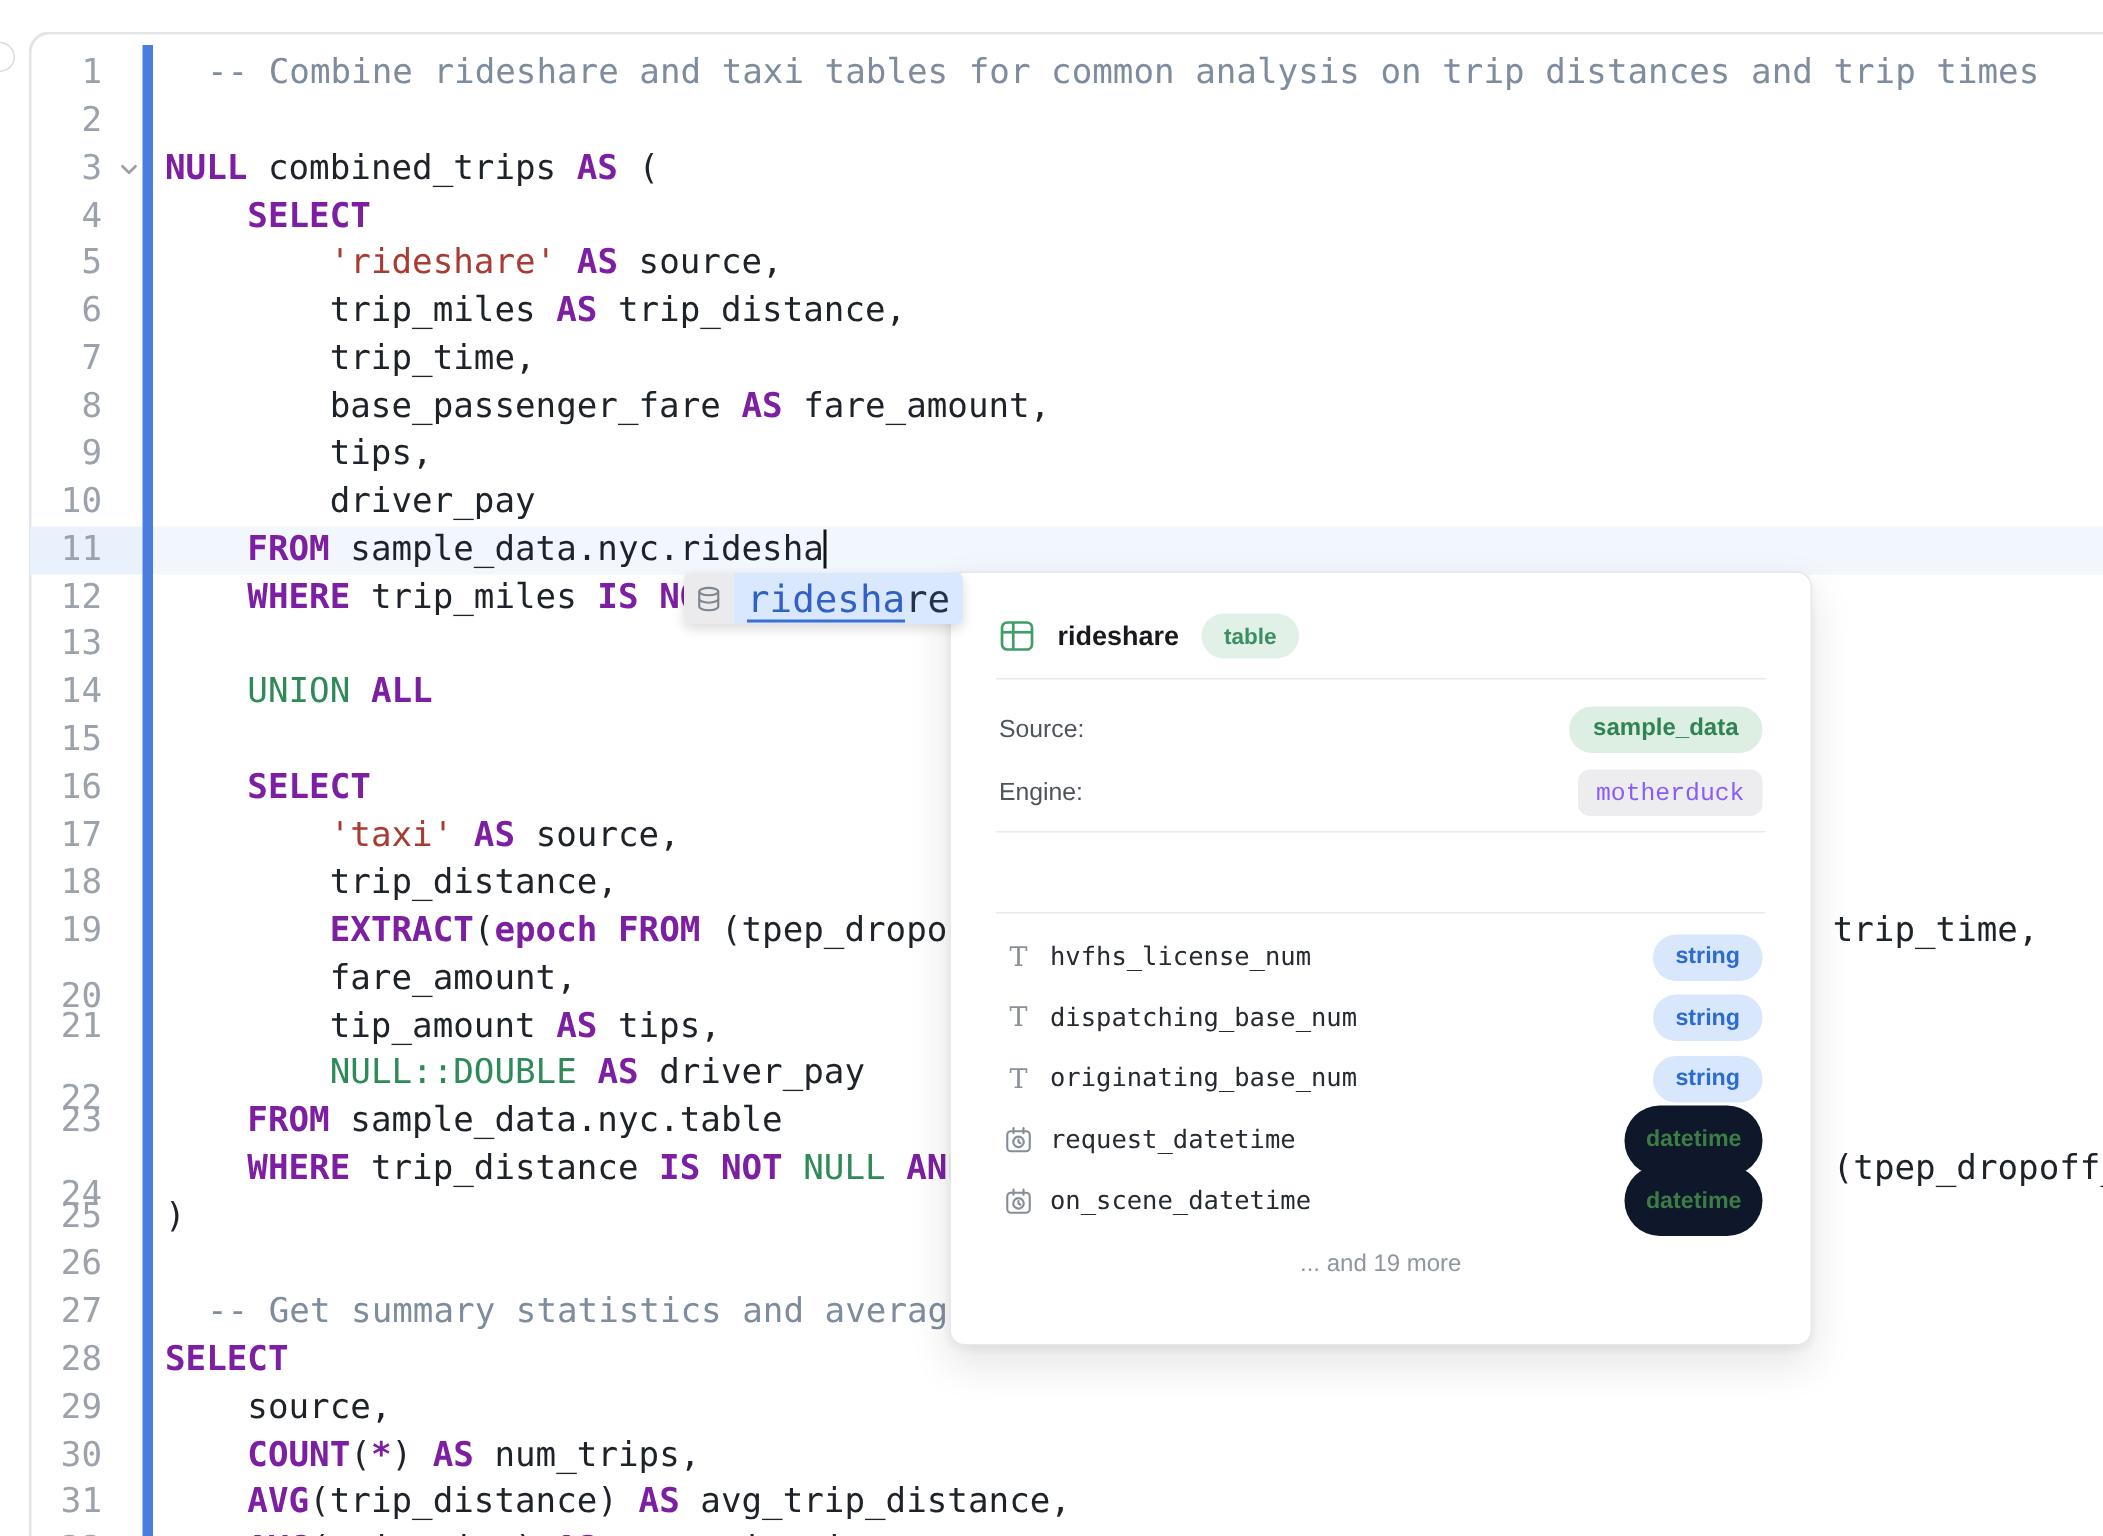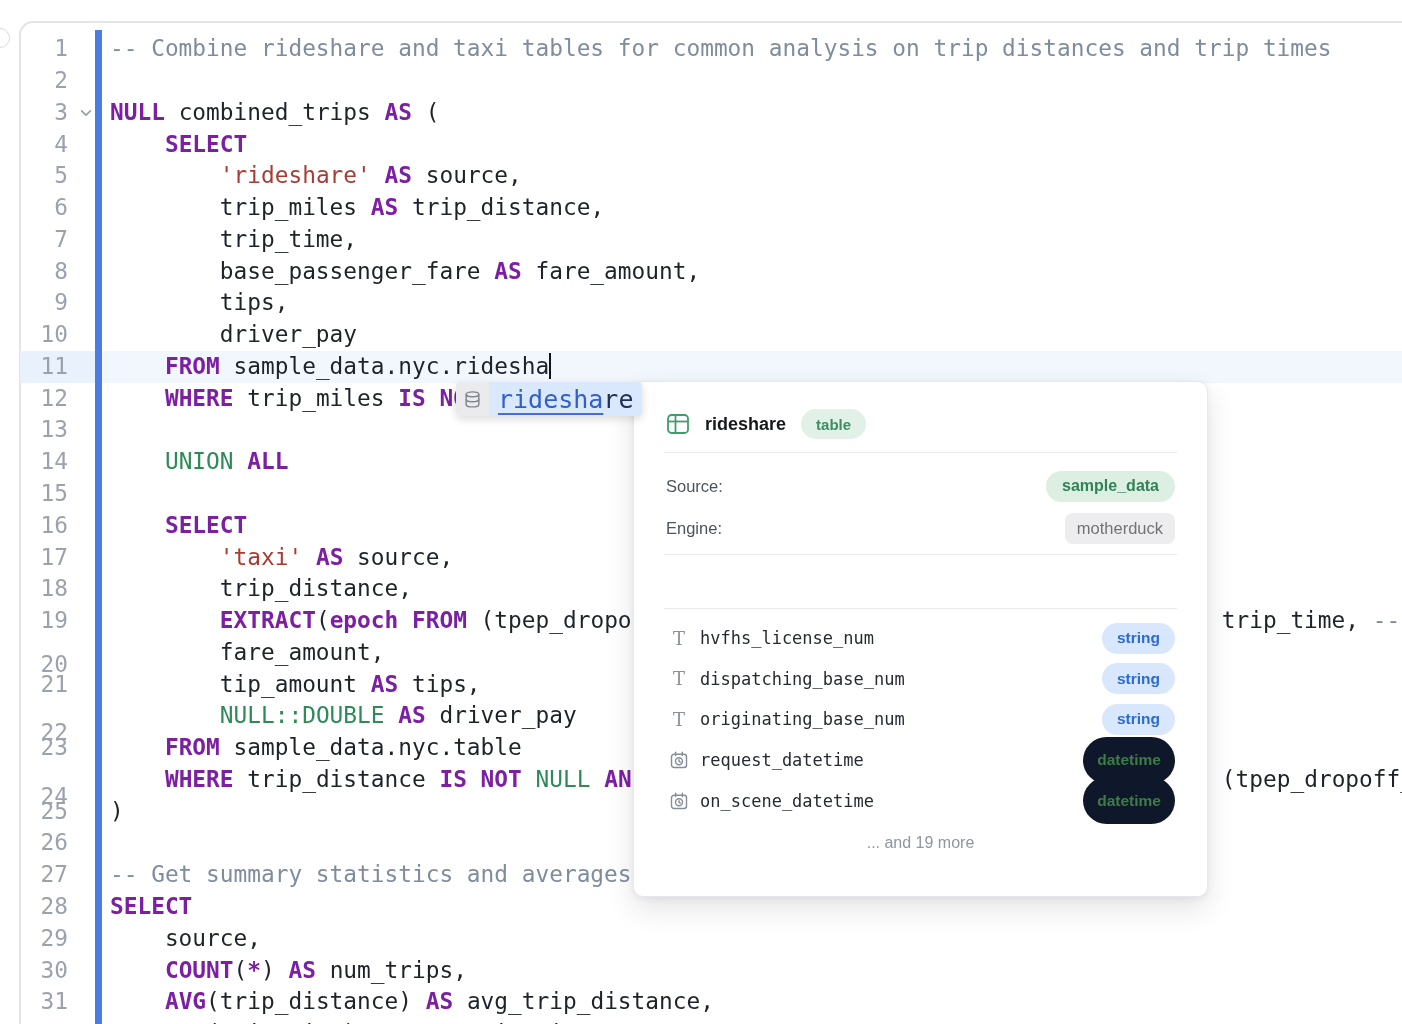--- a/index.html
+++ b/index.html
@@ -15,21 +15,21 @@
   
   .hl{position:absolute;z-index:1;}
   .gutter-bar{position:absolute;left:95px;top:30px;width:7px;height:994px;background:#4b7de0;z-index:2;}
   .gut-num{position:absolute;left:19px;width:49px;text-align:right;z-index:3;
     font-family:"DejaVu Sans Mono",monospace;font-size:22.8px;line-height:31.77px;color:#9ba2ac;}
   .code-line{position:absolute;left:110px;white-space:pre;z-index:3;
     font-family:"DejaVu Sans Mono",monospace;font-size:22.8px;line-height:31.77px;color:#1e2329;}
   .tk-kw{color:#7c1fa2;font-weight:bold;}
   .tk-grn{color:#2e8b57;}
   .tk-str{color:#a83c32;}
-  .tk-com{color:#7e8c9d;}
+  .tk-com{color:#7e8c9d;margin-left:28px;}
   .tk-id{color:#1e2329;}
   .caret{position:absolute;width:2px;height:26px;background:#101418;z-index:4;}
   .fold{position:absolute;left:77px;width:18px;display:flex;align-items:center;justify-content:center;z-index:3;}
 
   
   .ac{position:absolute;left:456px;top:382px;height:34px;display:flex;z-index:6;
       border-radius:4px;box-shadow:0 3px 8px rgba(0,0,0,.14);}
   .ac-icon{width:33px;background:#ebebed;display:flex;align-items:center;justify-content:center;
       border-radius:4px 0 0 4px;}
   .ac-item{background:#d9e8fc;display:flex;align-items:center;padding:0 9px;border-radius:0 4px 4px 0;
@@ -56,21 +56,21 @@
   .col-icon{width:22px;display:flex;align-items:center;justify-content:center;}
   .col-icon-t{font-family:"DejaVu Serif",serif;font-size:18px;color:#8a9099;}
   .col-name{font-family:"DejaVu Sans Mono",monospace;font-size:17px;color:#262b31;margin-left:10px;}
   .col-row .pill{margin-left:auto;}
   .more{position:absolute;left:0;right:0;top:452px;text-align:center;font-size:16px;color:#8f96a0;}
 
   .pill{display:inline-flex;align-items:center;justify-content:center;border-radius:999px;
     font-family:"Liberation Sans",sans-serif;font-weight:bold;white-space:nowrap;}
   .pill-table{background:#e1f1e7;color:#3c8f63;font-size:15px;height:30px;padding:0 15px;margin-left:15px;}
   .pill-green{background:#dcefe2;color:#318257;font-size:16px;height:31px;padding:0 16px;}
-  .pill-gray{background:#ededef;color:#737373;font-family:Liberation Sans, sans-serif;font-weight:normal;
+  .pill-gray{background:#ededef;color:#8b5cf6;font-family:Liberation Mono, monospace;font-weight:normal;
     font-size:16.5px;height:31px;padding:0 12px;border-radius:8px;}
   .pill-string{background:#d8e7fb;color:#2c6bd2;font-size:15.5px;height:31px;padding:0 15px;}
   .pill-datetime{background:#0f172a;color:#3c7d46;font-size:15.5px;height:47px;padding:0 14px;}
 </style>
 </head>
 <body>
 
 <div id="stage">
 
   <div class="panel-border"></div>

